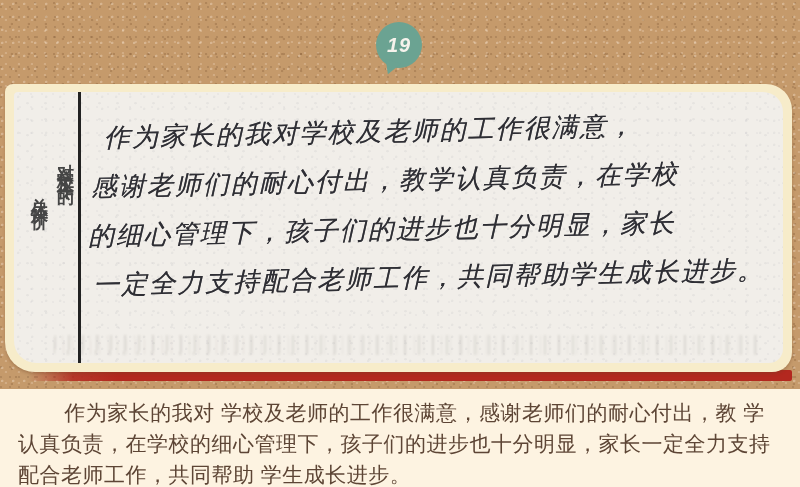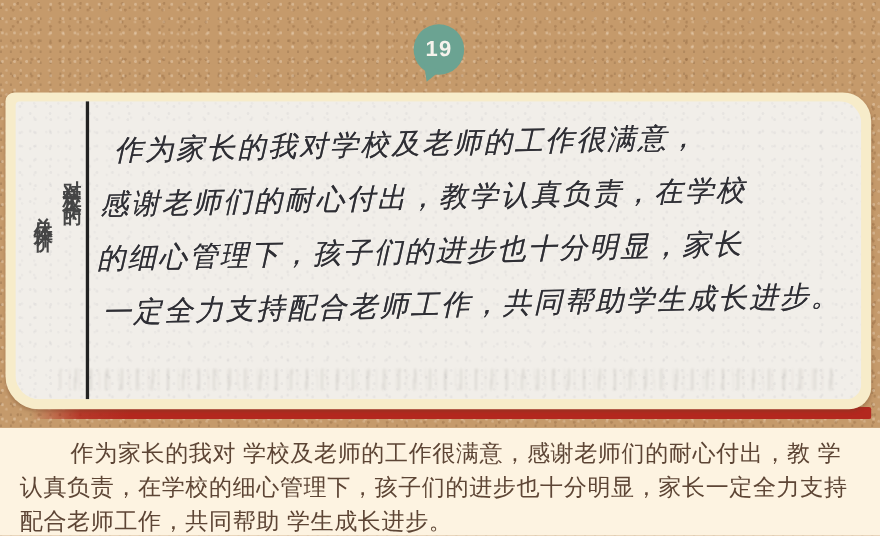--- a/index.html
+++ b/index.html
@@ -16,20 +16,21 @@
       radial-gradient(circle at 10% 70%, rgba(90,60,35,.18) 1px, transparent 1.4px);
     background-size: 11px 13px, 17px 15px, 13px 11px, 19px 17px, 9px 10px;
   }
 
   
   .badge{
     position:absolute; left:376px; top:22px; width:46px; height:46px;
     background:#6ba392; border-radius:50%;
     display:flex; align-items:center; justify-content:center;
     z-index:5;
+    font-style:italic;
   }
   .badge .tail{
     position:absolute; left:7px; top:39px; width:0; height:0;
     border-left:7px solid transparent;
     border-right:9px solid transparent;
     border-top:14px solid #6ba392;
     transform:rotate(18deg);
   }
   .badge .num{
     color:#f6f3ec; font-size:20px; font-weight:bold; letter-spacing:1px;

